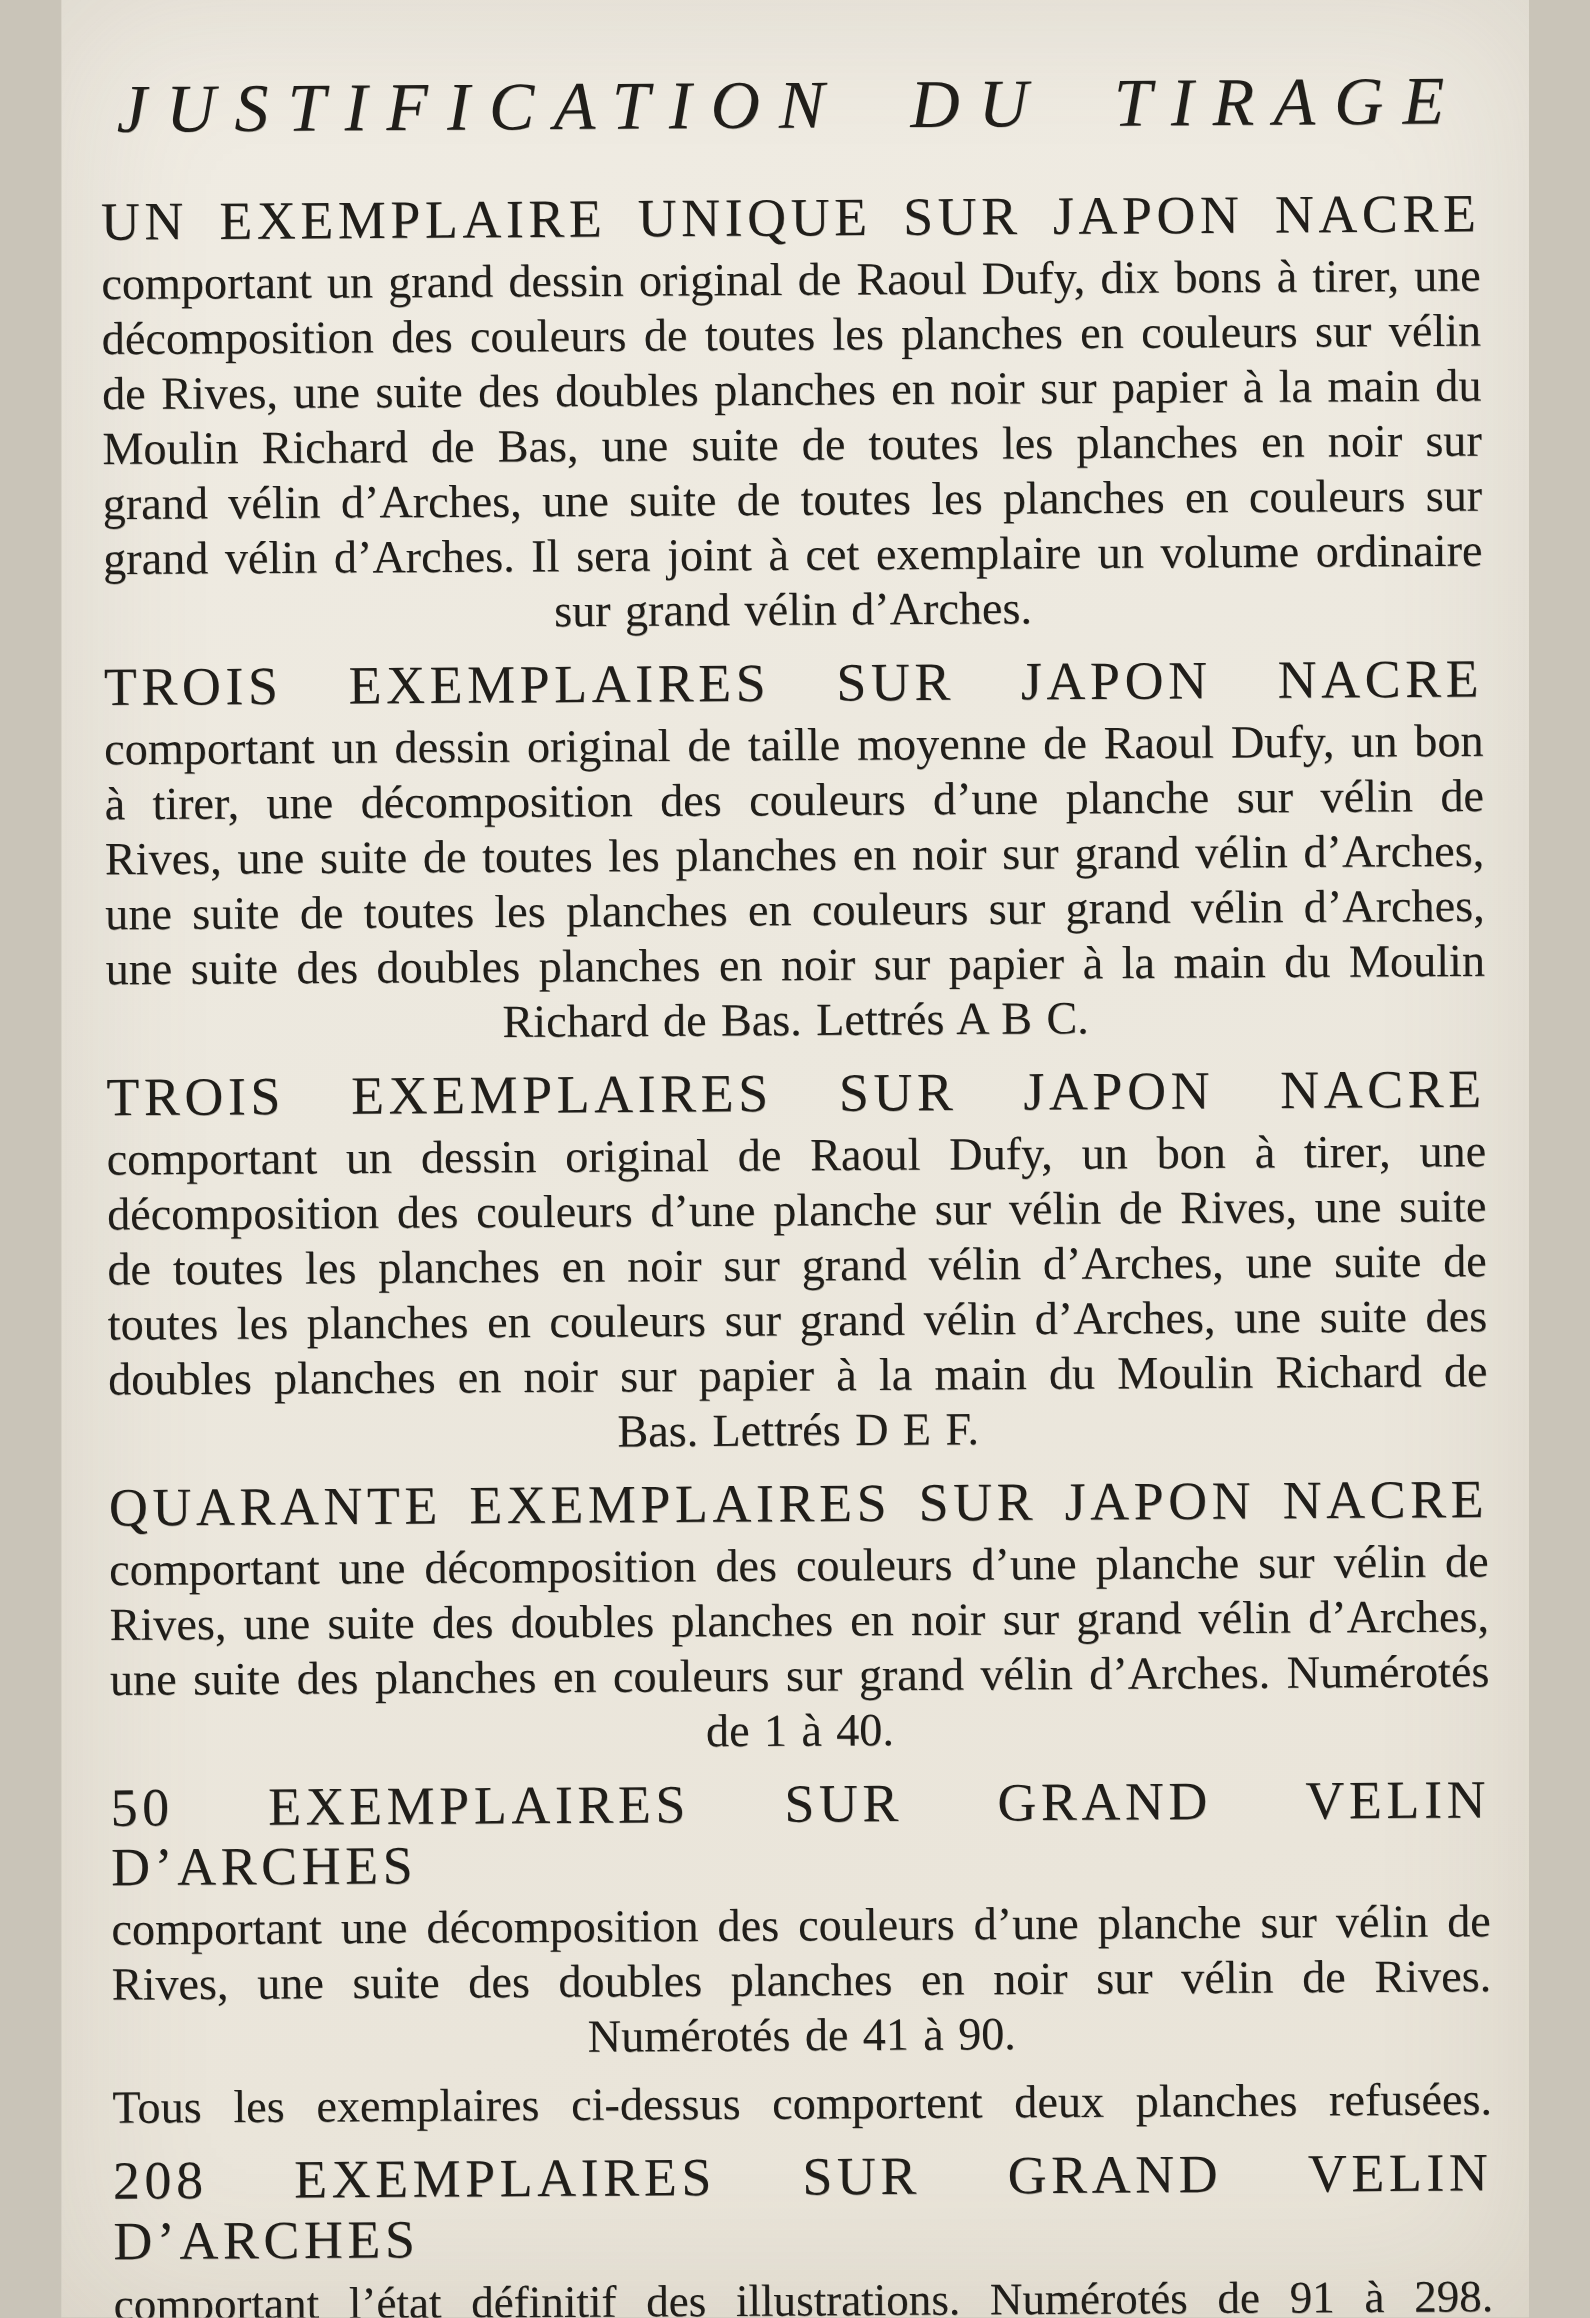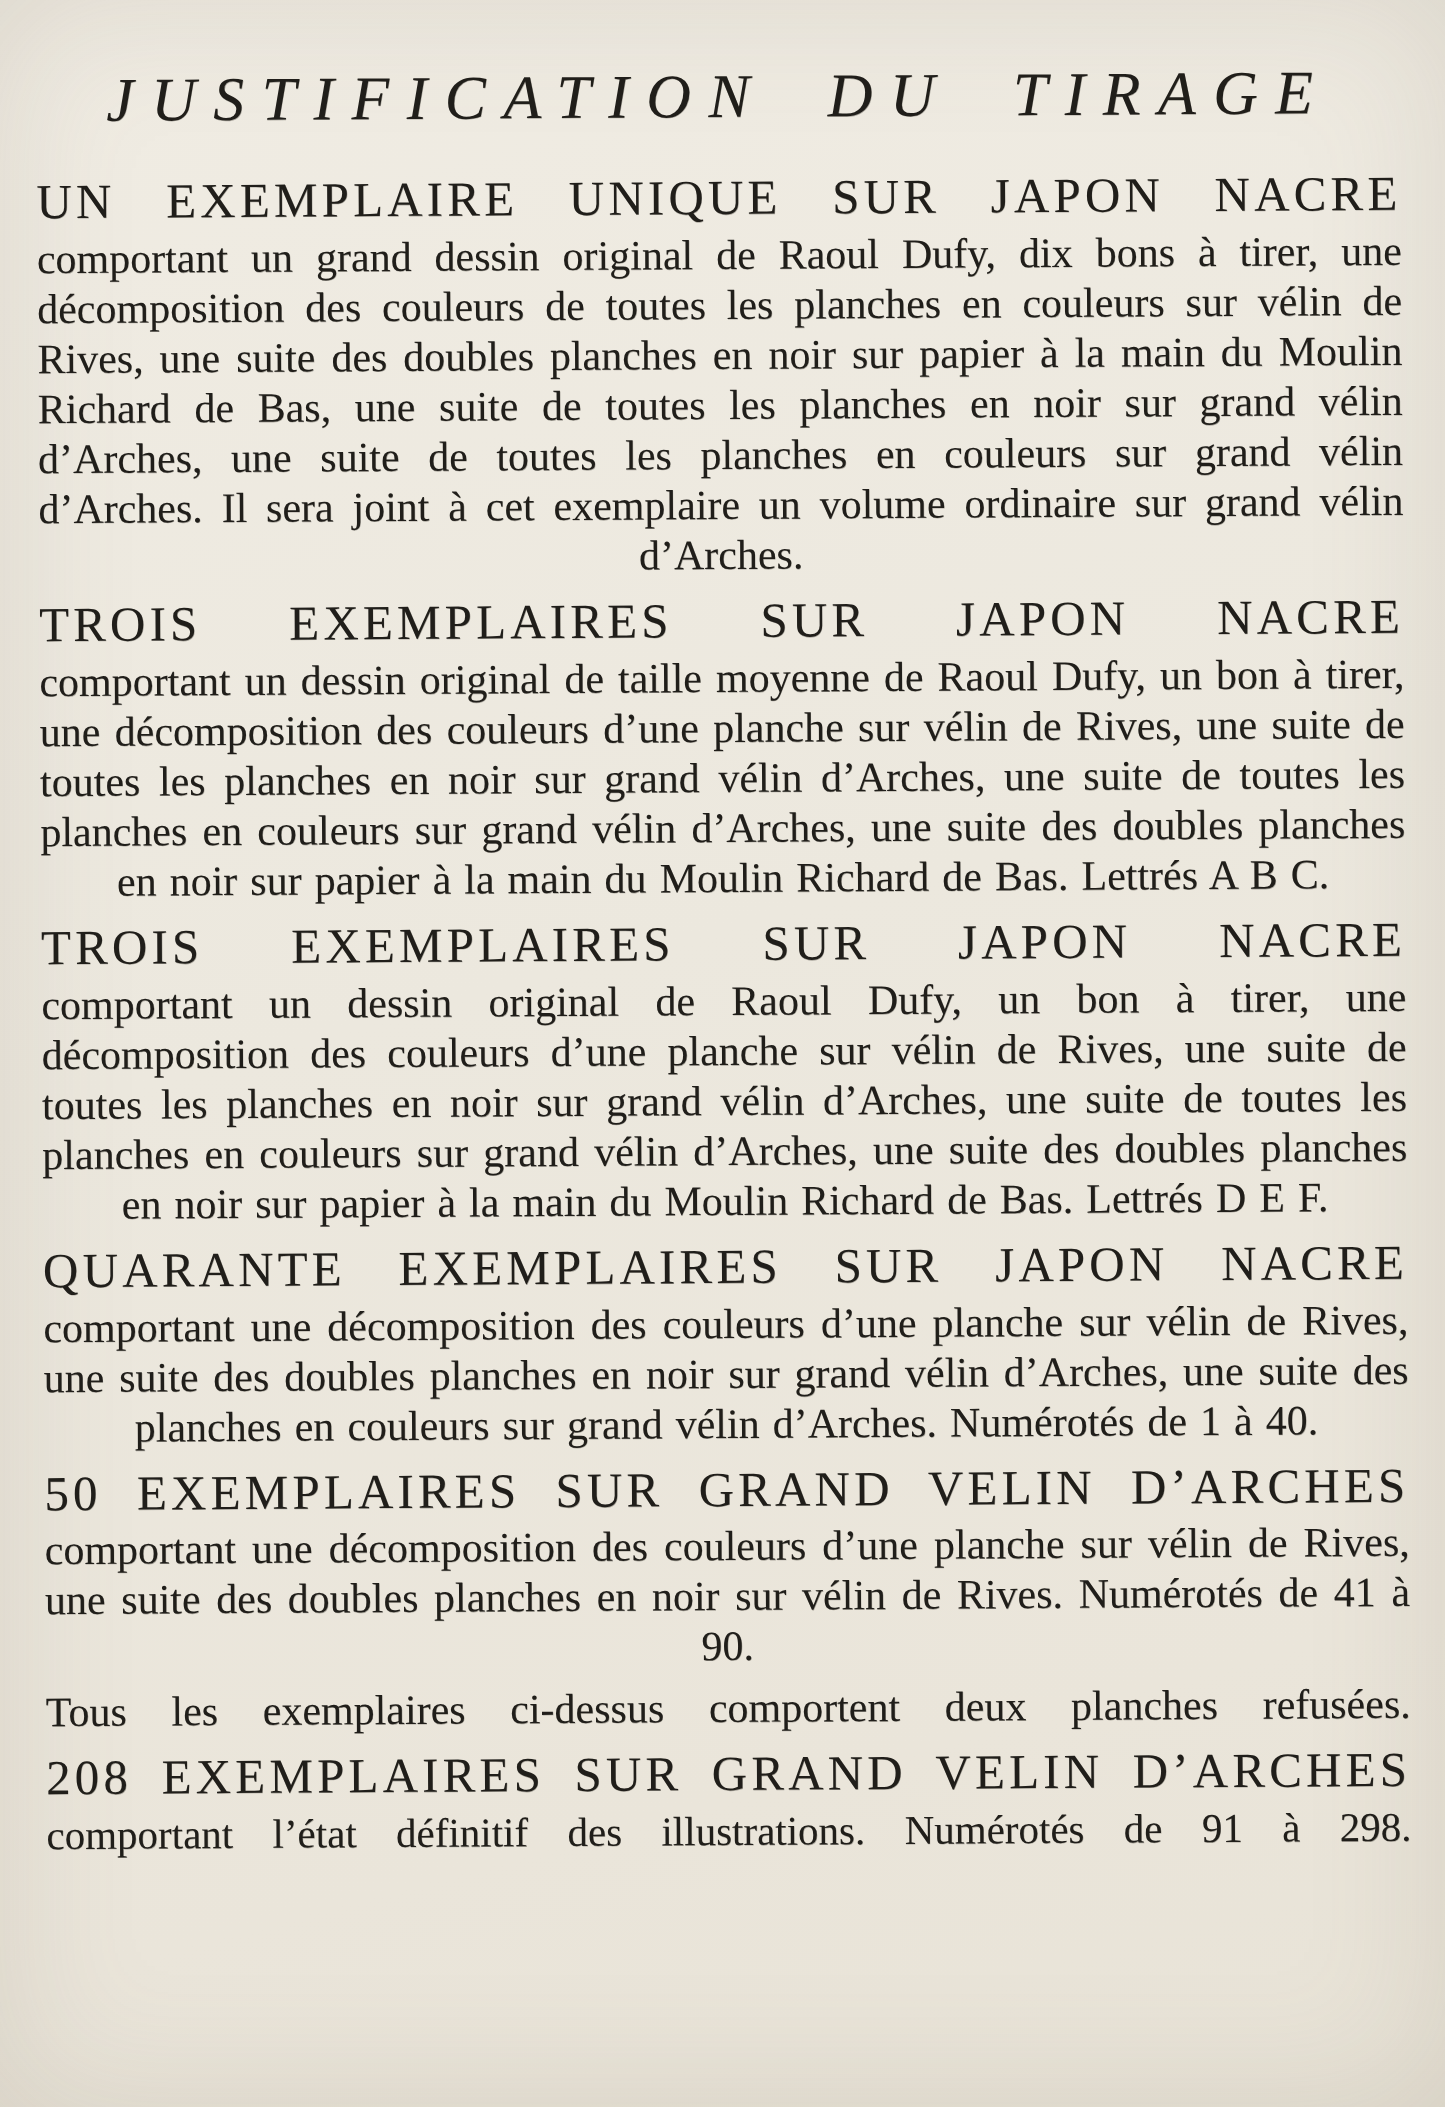--- a/index.html
+++ b/index.html
@@ -2,21 +2,21 @@
 <html lang="fr"><head>
 <meta charset="utf-8">
 <style>
   html, body {
     margin: 0;
     padding: 0;
     background: #c9c4b8;
   }
   .page {
     position: relative;
-    width: 1445px;
+    width: 1334px;
     height: 2107px;
     margin: 0 auto;
     background:
       linear-gradient(165deg, #f0ece3 0%, #ece8de 45%, #eae5da 80%, #e8e3d7 100%);
     box-shadow: inset 0 0 140px rgba(120, 108, 85, 0.16);
     overflow: hidden;
     font-family: "Liberation Serif", "DejaVu Serif", serif;
     color: #201e1a;
   }
   .content {

